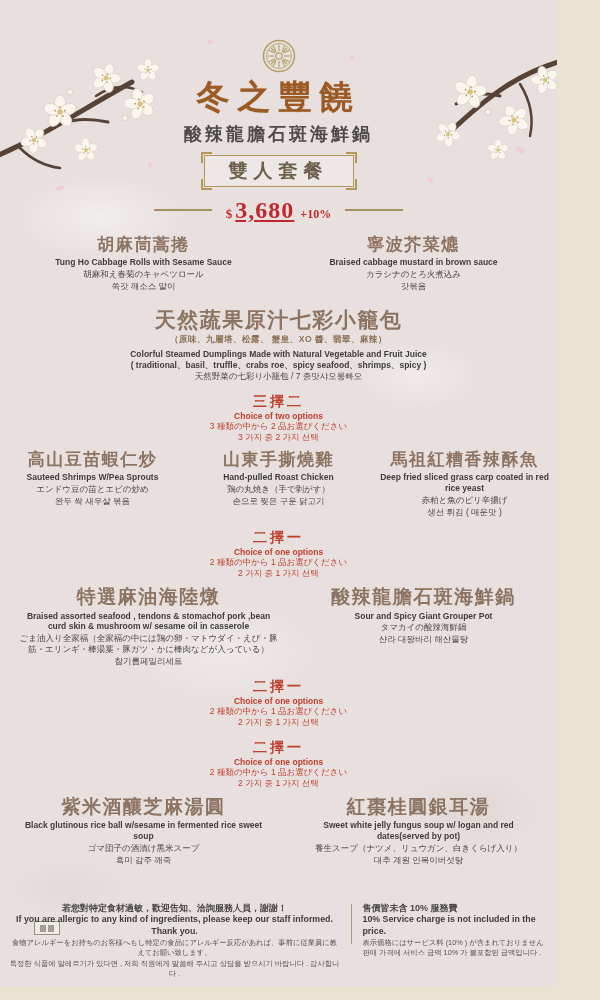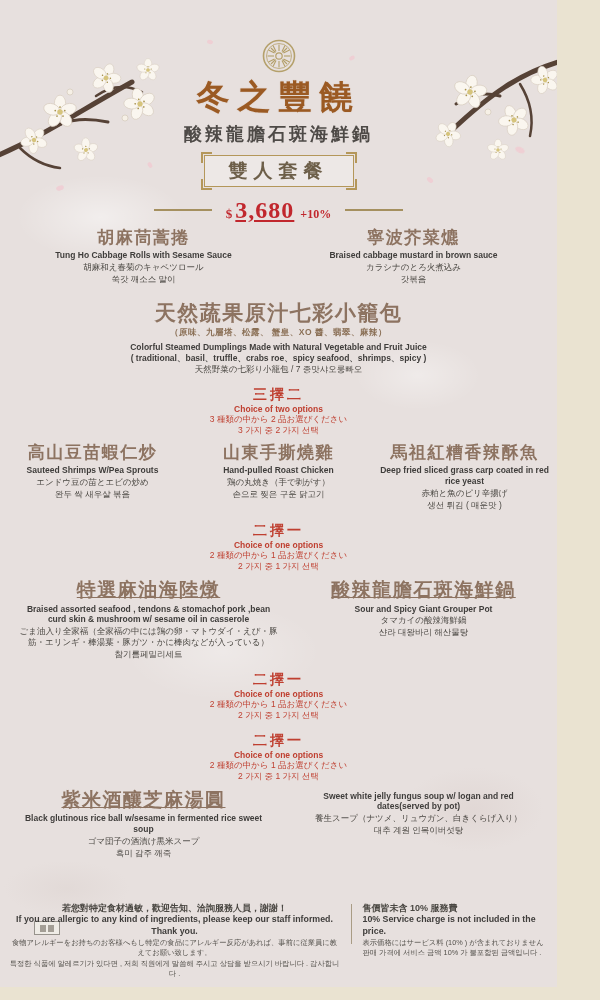--- a/index.html
+++ b/index.html
@@ -46,29 +46,29 @@
   .price .amt{font-size:24px;letter-spacing:1px;text-decoration:underline;}
   .price .sur{font-size:12px;margin-left:3px;}
   .row{display:flex;justify-content:center;width:100%;}
   .row.two{gap:30px;}
   .row.two .item{width:240px;}
   .row.three{gap:8px;margin-left:4px;margin-right:4px;}
   .row.three .item{width:178px;}
   .item{display:flex;flex-direction:column;align-items:center;}
   .zh{font-size:17px;font-weight:bold;color:#8d7361;letter-spacing:1.5px;line-height:1.2;}
   .zh.big{font-size:21px;}
-  .zh.med{font-size:19px;text-decoration:underline;}
+  .zh.med{font-size:19px;}
   .note{font-size:8.5px;color:#8a6f55;font-weight:bold;margin-top:2px;letter-spacing:.5px;}
   .en{font-size:8.5px;font-weight:bold;color:#3f3d3b;margin-top:2px;line-height:1.25;}
   .ja,.ko{font-size:8.5px;color:#4a4742;margin-top:1px;line-height:1.3;}
   .choice{margin-top:11px;display:flex;flex-direction:column;align-items:center;color:#bf3f30;}
   .choice .c-zh{font-size:14px;font-weight:bold;letter-spacing:3px;line-height:1.2;}
   .choice .c-en{font-size:8.5px;font-weight:bold;margin-top:1px;}
   .choice .c-ja,.choice .c-ko{font-size:8.5px;line-height:1.3;}
-  .mt-row1{margin-top:4px;}
+  .mt-row1{margin-top:11px;}
   .mt-dump{margin-top:15px;}
   .mt-row{margin-top:7px;}
   .dump .en{margin-top:3px;}
   .stamp{
     position:absolute;left:34px;top:921px;width:24px;height:12px;
     border:1px solid #97938c;background:#efece6;display:flex;align-items:center;justify-content:center;gap:2px;
   }
   .stamp i{display:block;width:6px;height:7px;background:#a39e95;}
   .footer{
     position:absolute;left:0;bottom:8px;width:557px;
@@ -282,20 +282,21 @@
     </div>
 
     <div class="row two mt-row">
       <div class="item" style="width:250px;">
         <div class="zh med">紫米酒釀芝麻湯圓</div>
         <div class="en">Black glutinous rice ball w/sesame in fermented rice sweet soup</div>
         <div class="ja">ゴマ団子の酒漬け黒米スープ</div>
         <div class="ko">흑미 감주 깨죽</div>
       </div>
       <div class="item" style="width:240px;">
+        <div class="zh med">紅棗桂圓銀耳湯</div>
         <div class="en">Sweet white jelly fungus soup w/ logan and red dates(served by pot)</div>
         <div class="ja">養生スープ（ナツメ、リュウガン、白きくらげ入り）</div>
         <div class="ko">대추 계원 인목이버섯탕</div>
       </div>
     </div>
   </div>
 
   <div class="stamp">
       <i></i>
       <i></i>

